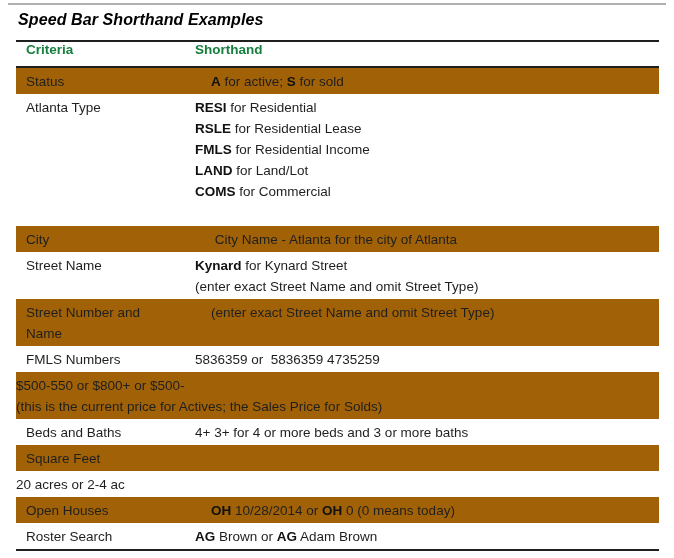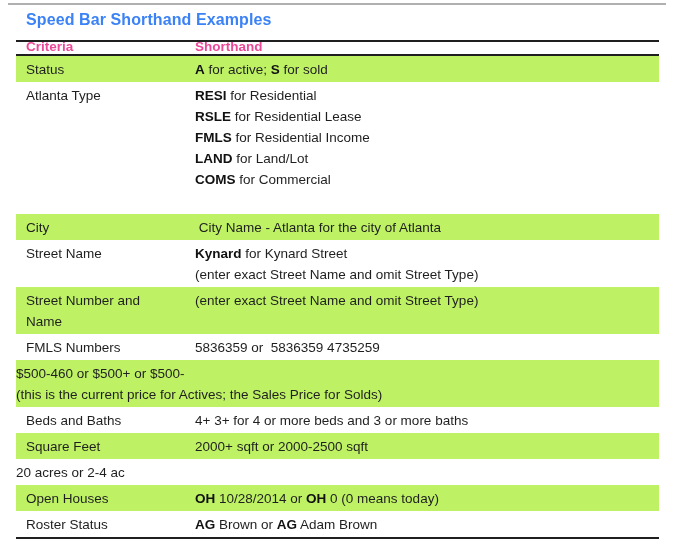--- a/index.html
+++ b/index.html
@@ -18,51 +18,52 @@
   .top-rule {
     position: absolute;
     top: 3px;
     left: 8px;
     width: 658px;
     height: 2px;
     background: #b0b0b0;
   }
   .doc-title {
     position: absolute;
-    left: 26px;
+    left: 18px;
     top: 11px;
     font-size: 16px;
     font-weight: bold;
-    color: #3b82f6;
+    color: #000000;
     letter-spacing: 0.1px;
+    font-style: italic;
   }
   .shorthand-table {
     position: absolute;
     left: 16px;
     top: 40px;
     width: 643px;
     font-size: 13.5px;
   }
   .thead {
     display: flex;
-    align-items: flex-end;
-    height: 16px;
+    align-items: flex-start;
+    height: 28px;
     border-top: 2px solid #1f1f1f;
     border-bottom: 2px solid #1f1f1f;
     font-weight: bold;
-    color: #ec4899;
+    color: #15803d;
   }
   .tbody {
     border-bottom: 2px solid #1f1f1f;
   }
   .row {
     display: flex;
     padding: 3px 0 2px 0;
   }
-  .row.shaded { background: #bef264; }
+  .row.shaded { background: #a16207; gap: 16px; }
   .row.spacer { height: 22px; padding: 0; }
   .cell { line-height: 21px; }
   .criteria {
     width: 179px;
     flex: 0 0 179px;
     padding-left: 10px;
     white-space: pre-line;
   }
   .value {
     flex: 1 1 auto;
@@ -123,48 +124,45 @@
           </div>
         </div>
         <div class="row">
           <div class="cell criteria">FMLS Numbers</div>
           <div class="cell value">
             <div class="line">5836359 or  5836359 4735259</div>
           </div>
         </div>
         <div class="row shaded">
           <div class="cell value">
-            <div class="line">$500-460 or $500+ or $500-</div>
+            <div class="line">$500-550 or $800+ or $500-</div>
             <div class="line">(this is the current price for Actives; the Sales Price for Solds)</div>
           </div>
         </div>
         <div class="row">
           <div class="cell criteria">Beds and Baths</div>
           <div class="cell value">
             <div class="line">4+ 3+ for 4 or more beds and 3 or more baths</div>
           </div>
         </div>
         <div class="row shaded">
           <div class="cell criteria">Square Feet</div>
-          <div class="cell value">
-            <div class="line">2000+ sqft or 2000-2500 sqft</div>
-          </div>
         </div>
         <div class="row">
           <div class="cell value">
             <div class="line">20 acres or 2-4 ac</div>
           </div>
         </div>
         <div class="row shaded">
           <div class="cell criteria">Open Houses</div>
           <div class="cell value">
             <div class="line"><b>OH</b> 10/28/2014 or <b>OH</b> 0 (0 means today)</div>
           </div>
         </div>
         <div class="row">
-          <div class="cell criteria">Roster Status</div>
+          <div class="cell criteria">Roster Search</div>
           <div class="cell value">
             <div class="line"><b>AG</b> Brown or <b>AG</b> Adam Brown</div>
           </div>
         </div>
       </div>
   </div>
 </div>
 
 </body></html>

